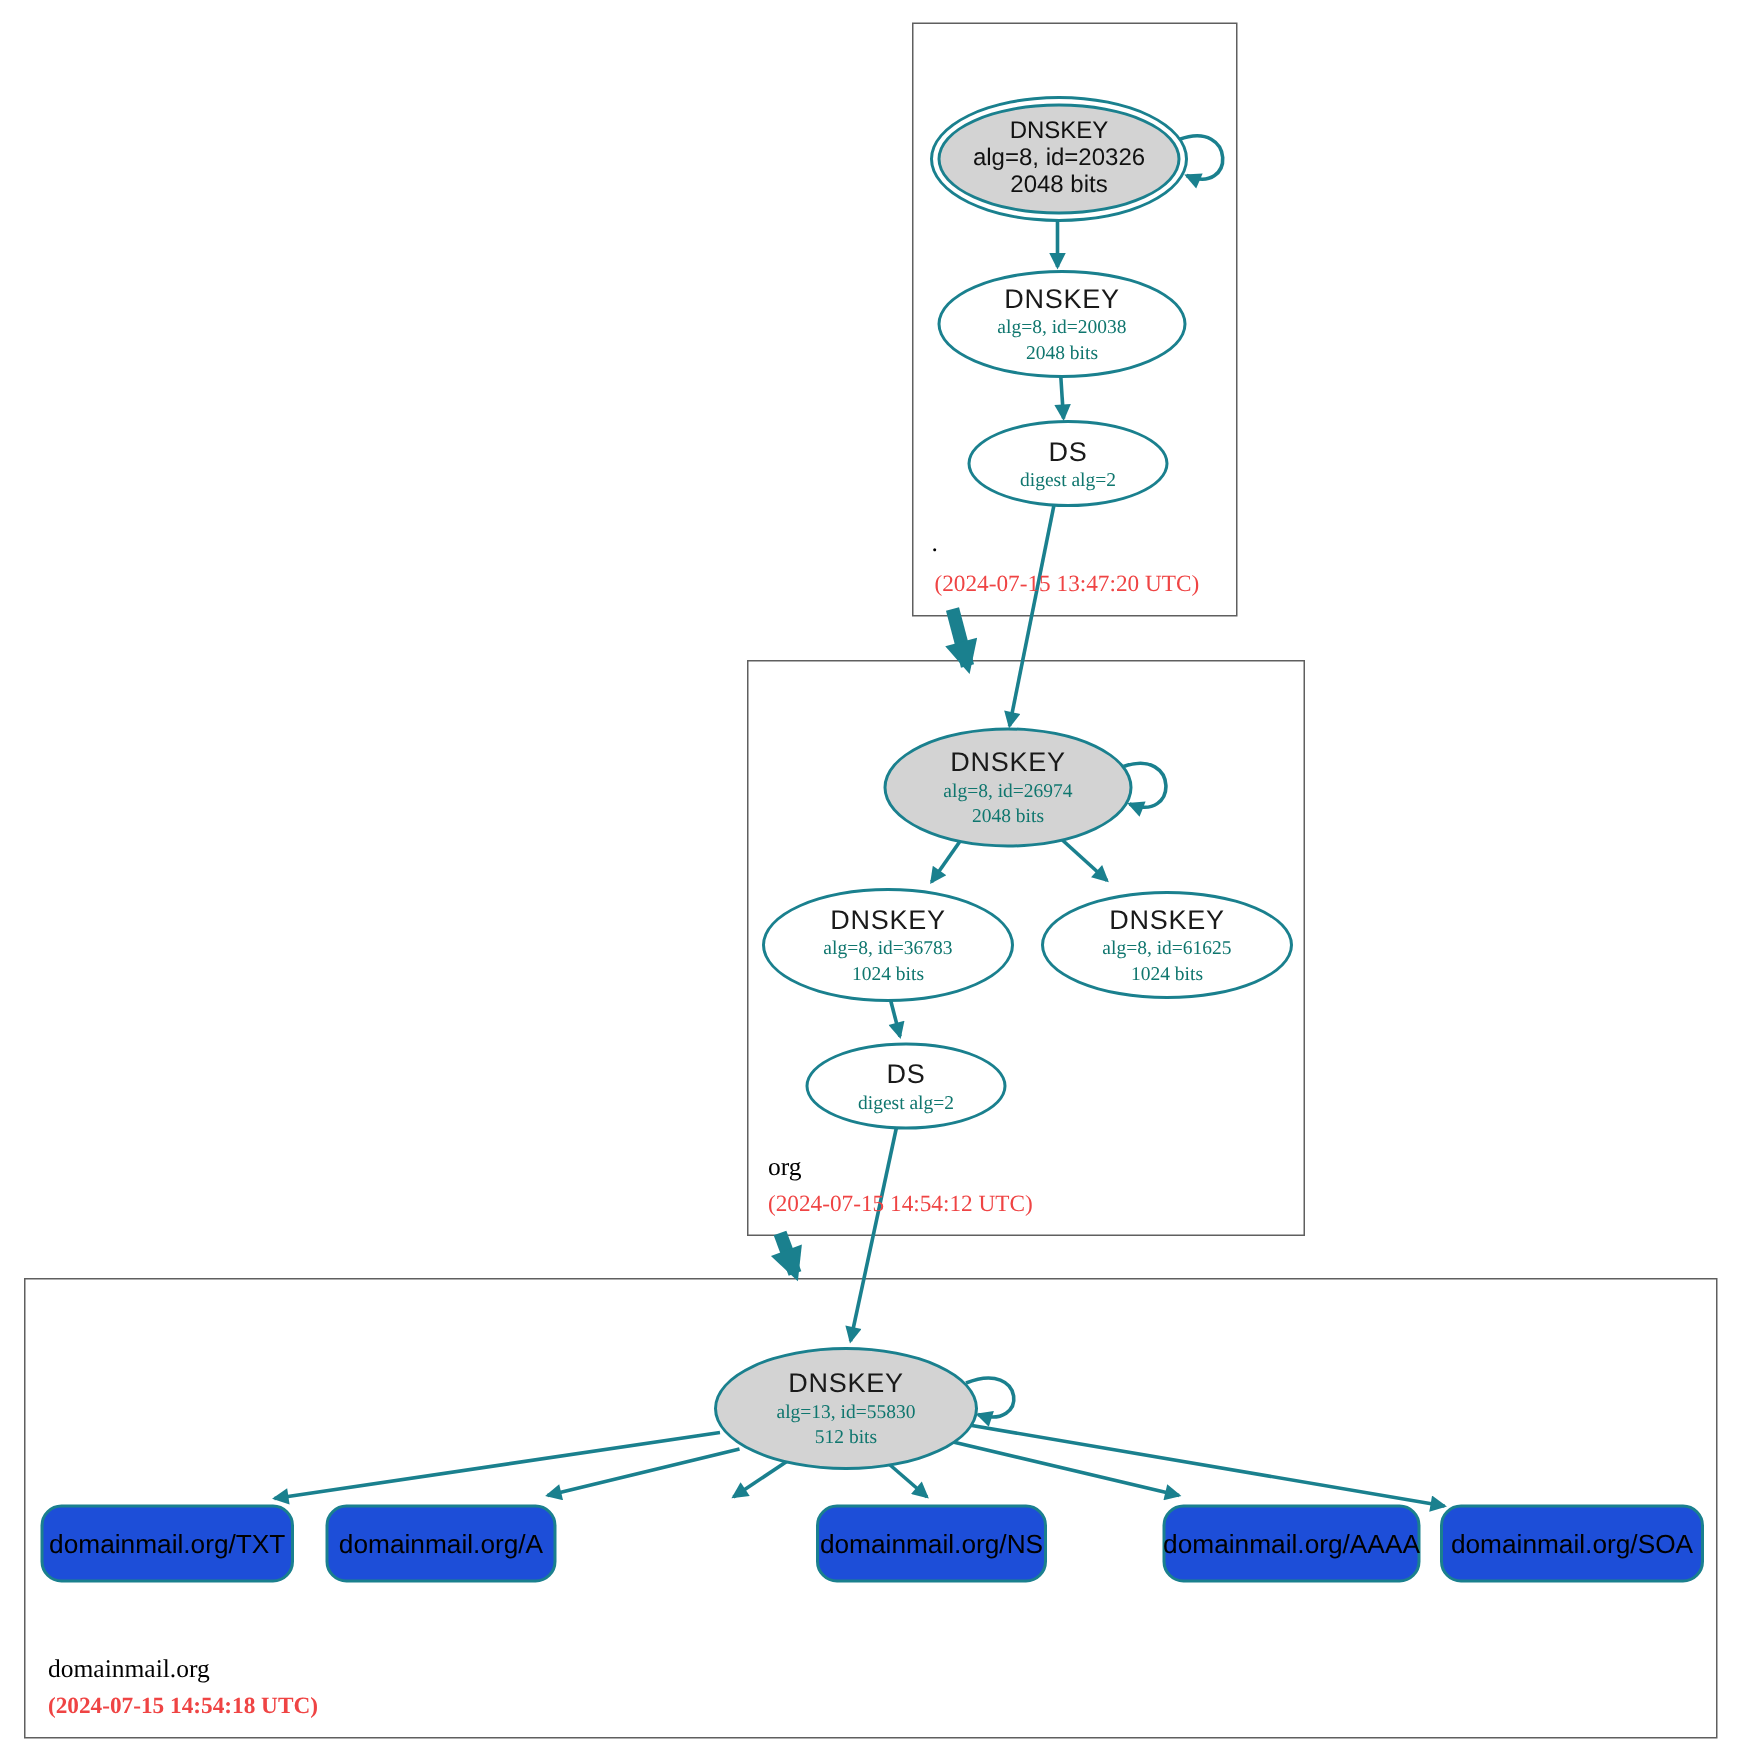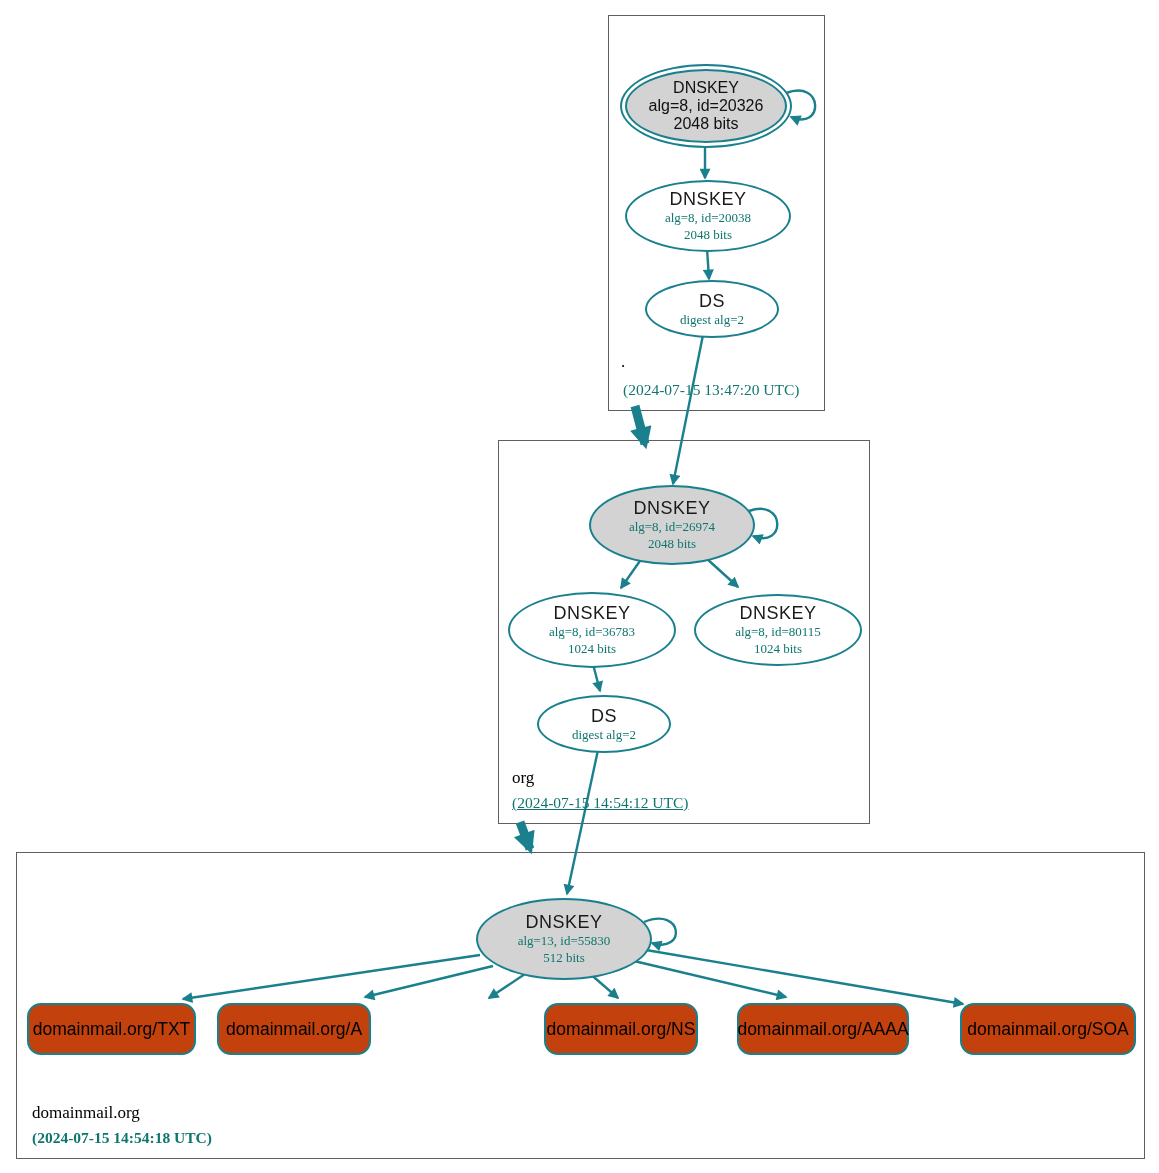--- a/index.html
+++ b/index.html
@@ -19,24 +19,24 @@
   .node{position:absolute;z-index:3;display:flex;flex-direction:column;align-items:center;justify-content:center;
         border:2.4px solid var(--teal);border-radius:50%;text-align:center;background:#ffffff;}
   .node.gray{background:var(--gray-fill);}
   .node .title{font-size:18px;line-height:20px;letter-spacing:0.5px;color:#1a1a1a;}
   .node .detail{font-family:"Liberation Serif",serif;font-size:13px;line-height:17px;color:#0f766e;}
   .dbl-outer{position:absolute;z-index:3;border:2.4px solid var(--teal);border-radius:50%;background:#ffffff;}
   .dbl-inner{position:absolute;left:3px;top:3px;right:3px;bottom:3px;border:2.4px solid var(--teal);
              border-radius:50%;background:var(--gray-fill);display:flex;flex-direction:column;
              align-items:center;justify-content:center;text-align:center;}
   .rrset{position:absolute;z-index:3;display:flex;align-items:center;justify-content:center;
-         border:2.4px solid var(--teal);border-radius:14px;background:#c2410c;
+         border:2.4px solid var(--teal);border-radius:14px;background:#1d4ed8;
          font-size:17.5px;color:#000;white-space:nowrap;}
   .zone-label{position:absolute;z-index:3;font-family:"Liberation Serif",serif;font-size:17px;color:#000;}
-  .zone-ts{position:absolute;z-index:3;font-family:"Liberation Serif",serif;font-size:15.5px;color:#0f766e;}
+  .zone-ts{position:absolute;z-index:3;font-family:"Liberation Serif",serif;font-size:15.5px;color:#ef4444;}
 </style>
 </head>
 <body>
 
 <div id="canvas">
 
   <div class="zonebox" style="left:608px;top:15px;width:215px;height:394px;"></div>
   <div class="zonebox" style="left:498px;top:440px;width:370px;height:382px;"></div>
   <div class="zonebox" style="left:16px;top:852px;width:1127px;height:305px;"></div>
 
@@ -105,40 +105,40 @@
   </div>
 
   <div class="node" style="left:508px;top:592px;width:164px;height:72px;">
     <span class="title">DNSKEY</span>
     <span class="detail">alg=8, id=36783</span>
     <span class="detail">1024 bits</span>
   </div>
 
   <div class="node" style="left:694px;top:594px;width:164px;height:68px;">
     <span class="title">DNSKEY</span>
-    <span class="detail">alg=8, id=80115</span>
+    <span class="detail">alg=8, id=61625</span>
     <span class="detail">1024 bits</span>
   </div>
 
   <div class="node" style="left:537px;top:695px;width:130px;height:54px;">
     <span class="title">DS</span>
     <span class="detail">digest alg=2</span>
   </div>
 
   <div class="zone-label" style="left:512px;top:768px;">org</div>
-  <div class="zone-ts" style="left:512px;top:794px;text-decoration:underline;">(2024-07-15 14:54:12 UTC)</div>
+  <div class="zone-ts" style="left:512px;top:794px;">(2024-07-15 14:54:12 UTC)</div>
 
   <div class="node gray" style="left:476px;top:898px;width:172px;height:78px;">
     <span class="title">DNSKEY</span>
     <span class="detail">alg=13, id=55830</span>
     <span class="detail">512 bits</span>
   </div>
 
   <div class="rrset" style="left:27px;top:1003px;width:165px;height:48px;">domainmail.org/TXT</div>
   <div class="rrset" style="left:217px;top:1003px;width:150px;height:48px;">domainmail.org/A</div>
   <div class="rrset" style="left:544px;top:1003px;width:150px;height:48px;">domainmail.org/NS</div>
-  <div class="rrset" style="left:737px;top:1003px;width:168px;height:48px;text-align:center;">domainmail.org/AAAA</div>
+  <div class="rrset" style="left:775px;top:1003px;width:168px;height:48px;text-align:center;">domainmail.org/AAAA</div>
   <div class="rrset" style="left:960px;top:1003px;width:172px;height:48px;">domainmail.org/SOA</div>
 
   <div class="zone-label" style="left:32px;top:1103px;">domainmail.org</div>
   <div class="zone-ts" style="left:32px;top:1129px;font-weight:bold;">(2024-07-15 14:54:18 UTC)</div>
 
 </div>
 
 </body></html>

